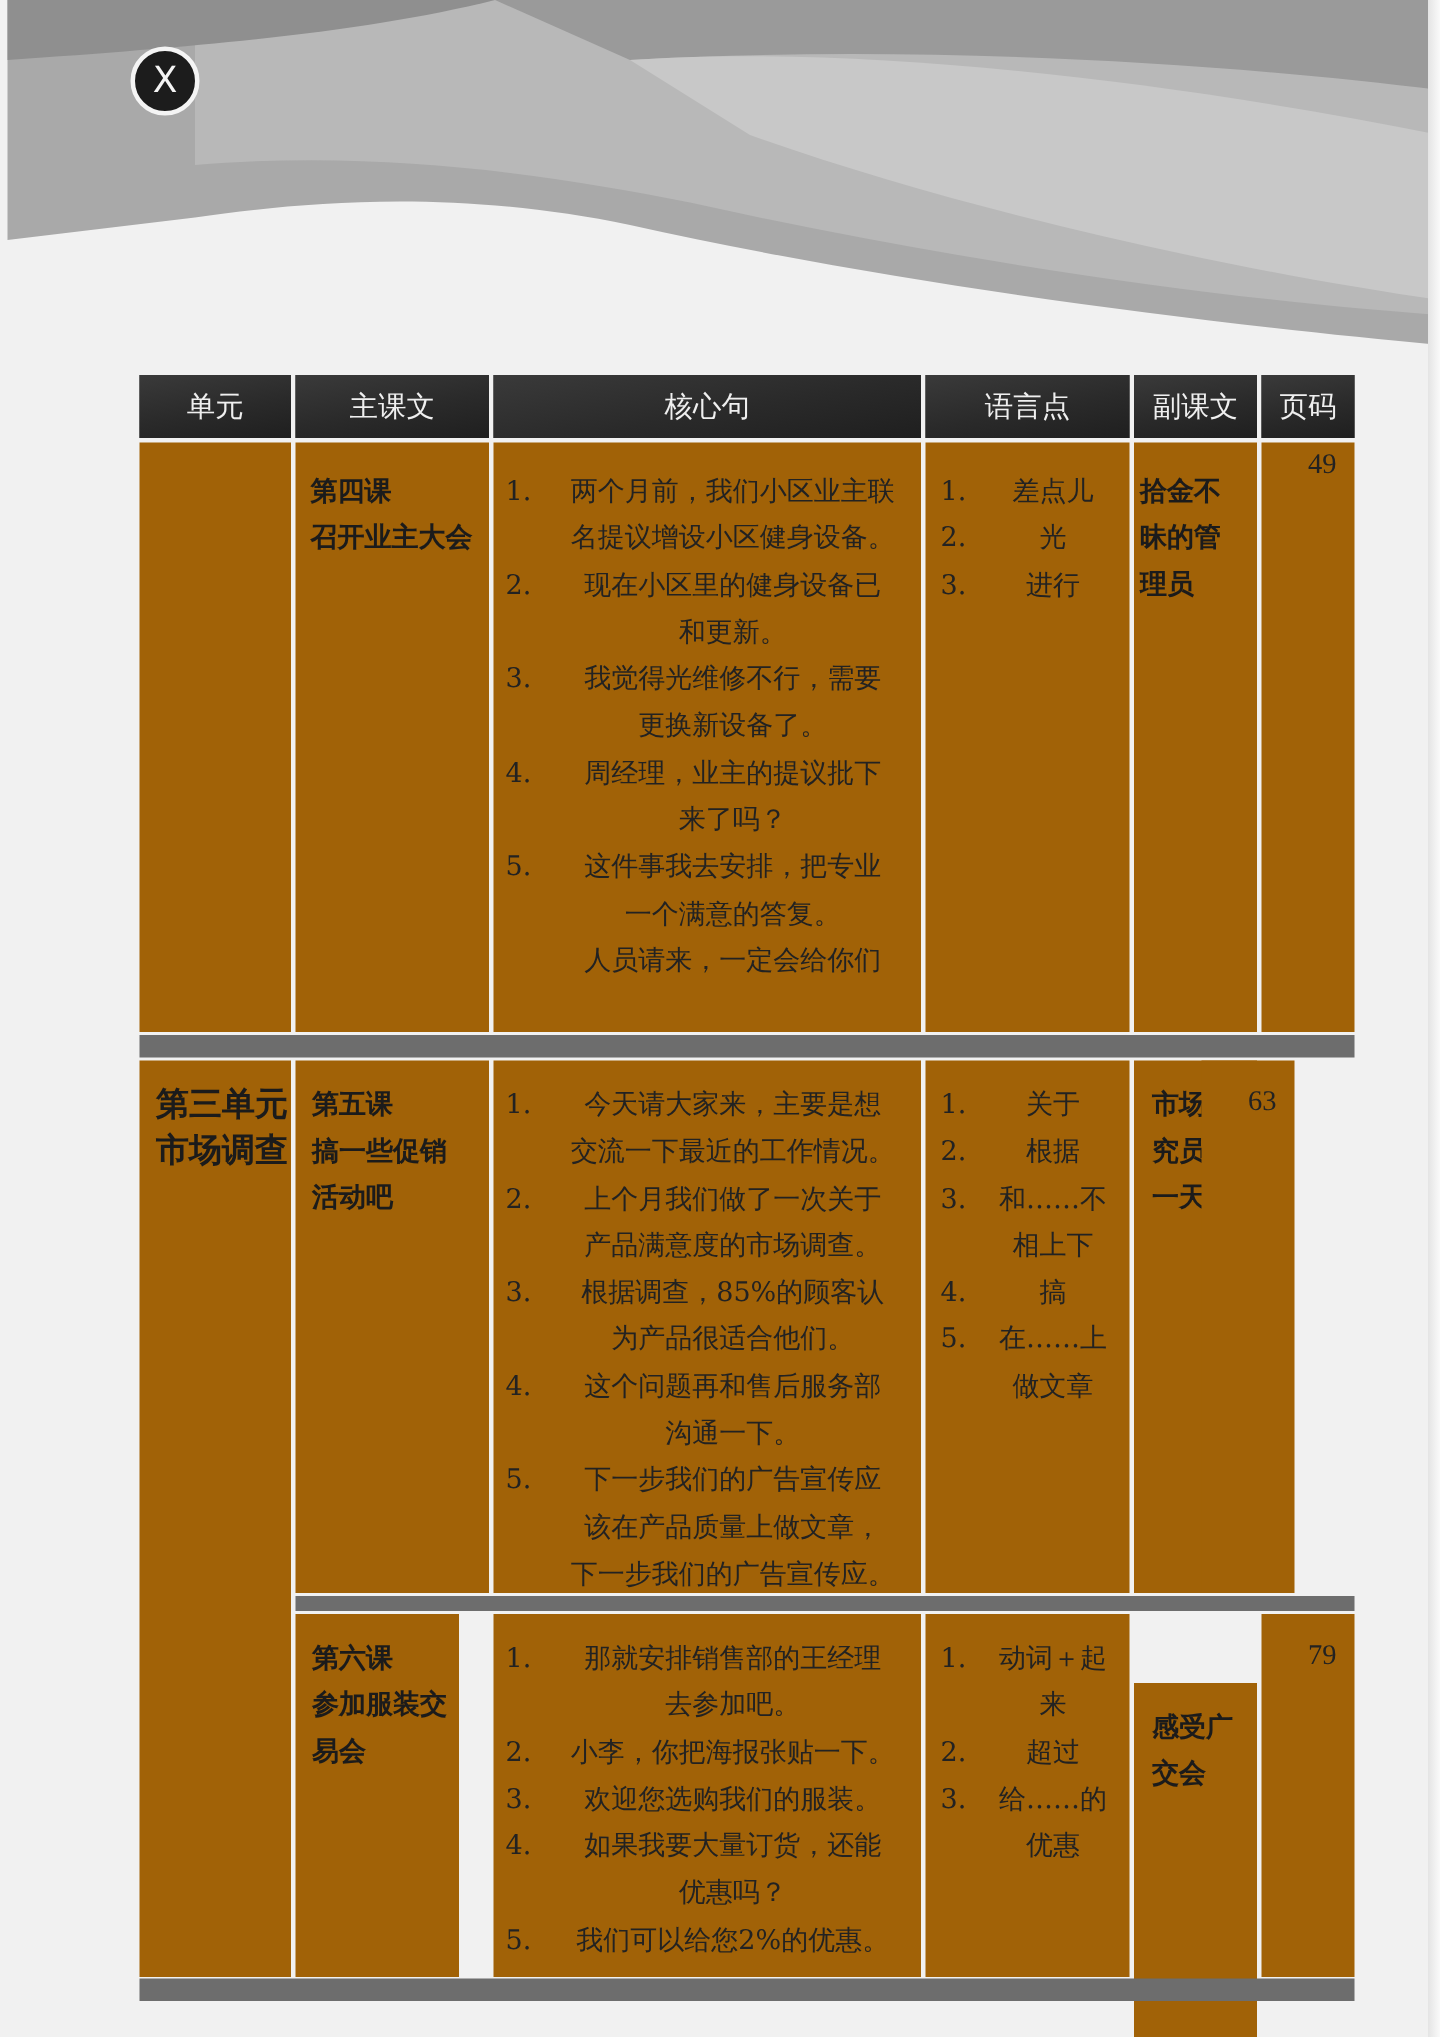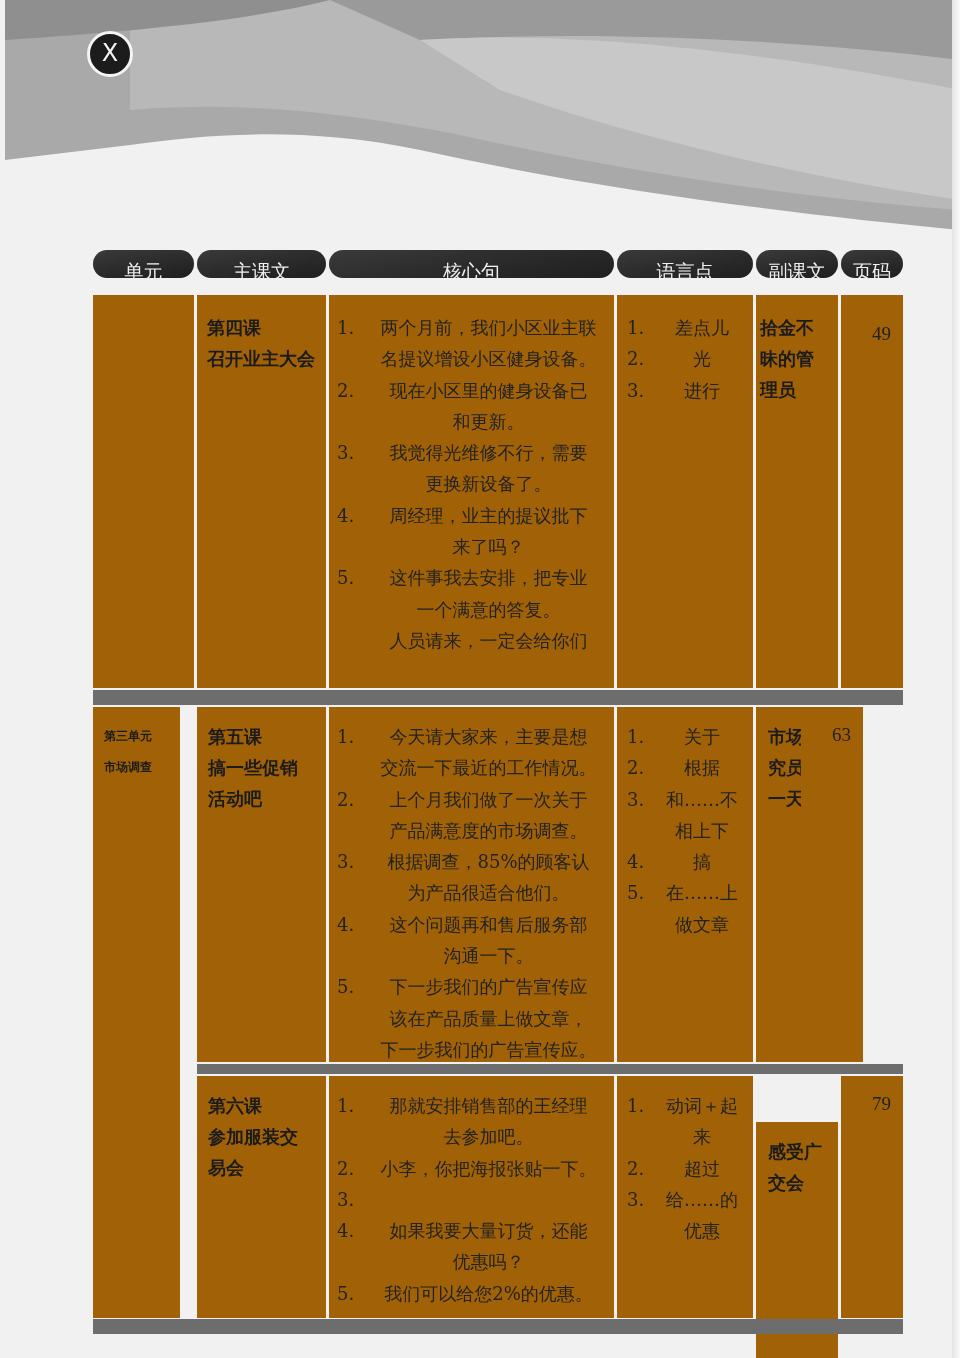--- a/index.html
+++ b/index.html
@@ -19,24 +19,23 @@
   }
   .close-btn {
     position:absolute; left:87px; top:31px; width:46px; height:46px;
     border-radius:50%; background:#1c1c1c; border:3px solid #f4f4f4;
     box-sizing:border-box; color:#f4f4f4; font-size:24px; line-height:38px;
     text-align:center; font-family:"DejaVu Sans",sans-serif; cursor:pointer;
   }
   .table {
     position:absolute; left:93px; top:250px; width:810px;
   }
-  .hdr { position:absolute; top:0; height:28px; background:#2c2c2c;
+  .hdr { position:absolute; top:0; height:42px; background:#2c2c2c;
     color:#efefef; font-size:19px; text-align:center; line-height:42px;
     background-image:linear-gradient(170deg,#3a3a3a 0%,#2a2a2a 55%,#1f1f1f 100%);
-    border-radius:18px;
   }
   .cell { position:absolute; background:#a16207; box-sizing:border-box; }
   .sep-bar { position:absolute; background:#6d6d6d; }
   .bold { font-family:"DejaVu Sans",sans-serif; font-weight:bold; color:#1b1b1b; font-size:18px; line-height:31px; }
   .serif { font-family:"DejaVu Serif","Liberation Serif",serif; color:#222; font-size:18px; line-height:31.3px; }
   .li { display:flex; }
   .li .n { width:34px; flex:0 0 34px; }
   .li .t { flex:1;text-align:center; }
   .page-num { font-family:"Liberation Serif",serif; font-size:19px; color:#222; text-align:right; padding-right:12px; }
 </style>
@@ -121,25 +120,25 @@
     <div class="li">
         <span class="n" style="width:30px;flex-basis:30px">3.</span>
         <span class="t">进行</span>
       </div>
   </div>
   <div class="cell bold" style="left:663px;top:45px;width:82px;height:393px;padding:17px 0 0 4px">
     <div>拾金不</div>
       <div>昧的管</div>
       <div>理员</div>
   </div>
-  <div class="cell page-num" style="left:748px;top:45px;width:62px;height:393px;padding-top:28px">49</div>
+  <div class="cell page-num" style="left:748px;top:45px;width:62px;height:393px;padding-top:4px">49</div>
 
   <div class="sep-bar" style="left:0;top:440px;width:810px;height:15px"></div>
 
-  <div class="cell bold" style="left:0;top:457px;width:87px;height:611px;padding:14px 0 0 11px;font-size:12px">
+  <div class="cell bold" style="left:0;top:457px;width:101px;height:611px;padding:14px 0 0 11px;font-size:22px">
     <div>第三单元</div>
     <div>市场调查</div>
   </div>
 
   <div class="cell bold" style="left:104px;top:457px;width:129px;height:355px;padding:14px 0 0 11px">
     <div>第五课</div>
       <div>搞一些促销</div>
       <div>活动吧</div>
   </div>
   <div class="cell serif" style="left:236px;top:457px;width:285px;height:355px;padding:14px 8px 0 8px">
@@ -210,39 +209,40 @@
   </div>
   <div class="cell bold" style="left:663px;top:457px;width:82px;height:355px;padding:14px 0 0 12px">
     <div>市场研</div>
       <div>究员的</div>
       <div>一天</div>
   </div>
   <div class="cell page-num" style="left:708px;top:457px;width:62px;height:355px;padding-top:17px">63</div>
 
   <div class="sep-bar" style="left:104px;top:814px;width:706px;height:10px"></div>
 
-  <div class="cell bold" style="left:104px;top:826px;width:129px;height:242px;padding:14px 0 0 11px">
+  <div class="cell bold" style="left:104px;top:826px;width:109px;height:242px;padding:14px 0 0 11px">
     <div>第六课</div>
       <div>参加服装交</div>
       <div>易会</div>
   </div>
   <div class="cell serif" style="left:236px;top:826px;width:285px;height:242px;padding:14px 8px 0 8px">
     <div class="li">
         <span class="n">1.</span>
         <span class="t">
           <div>那就安排销售部的王经理</div>
           <div>去参加吧。</div>
         </span>
       </div>
     <div class="li">
         <span class="n">2.</span>
         <span class="t">小李，你把海报张贴一下。</span>
       </div>
     <div class="li">
         <span class="n">3.</span>
+        <span class="t">欢迎您选购我们的服装。</span>
       </div>
     <div class="li">
         <span class="n">4.</span>
         <span class="t">
           <div>如果我要大量订货，还能</div>
           <div>优惠吗？</div>
         </span>
       </div>
     <div class="li">
         <span class="n">5.</span>

